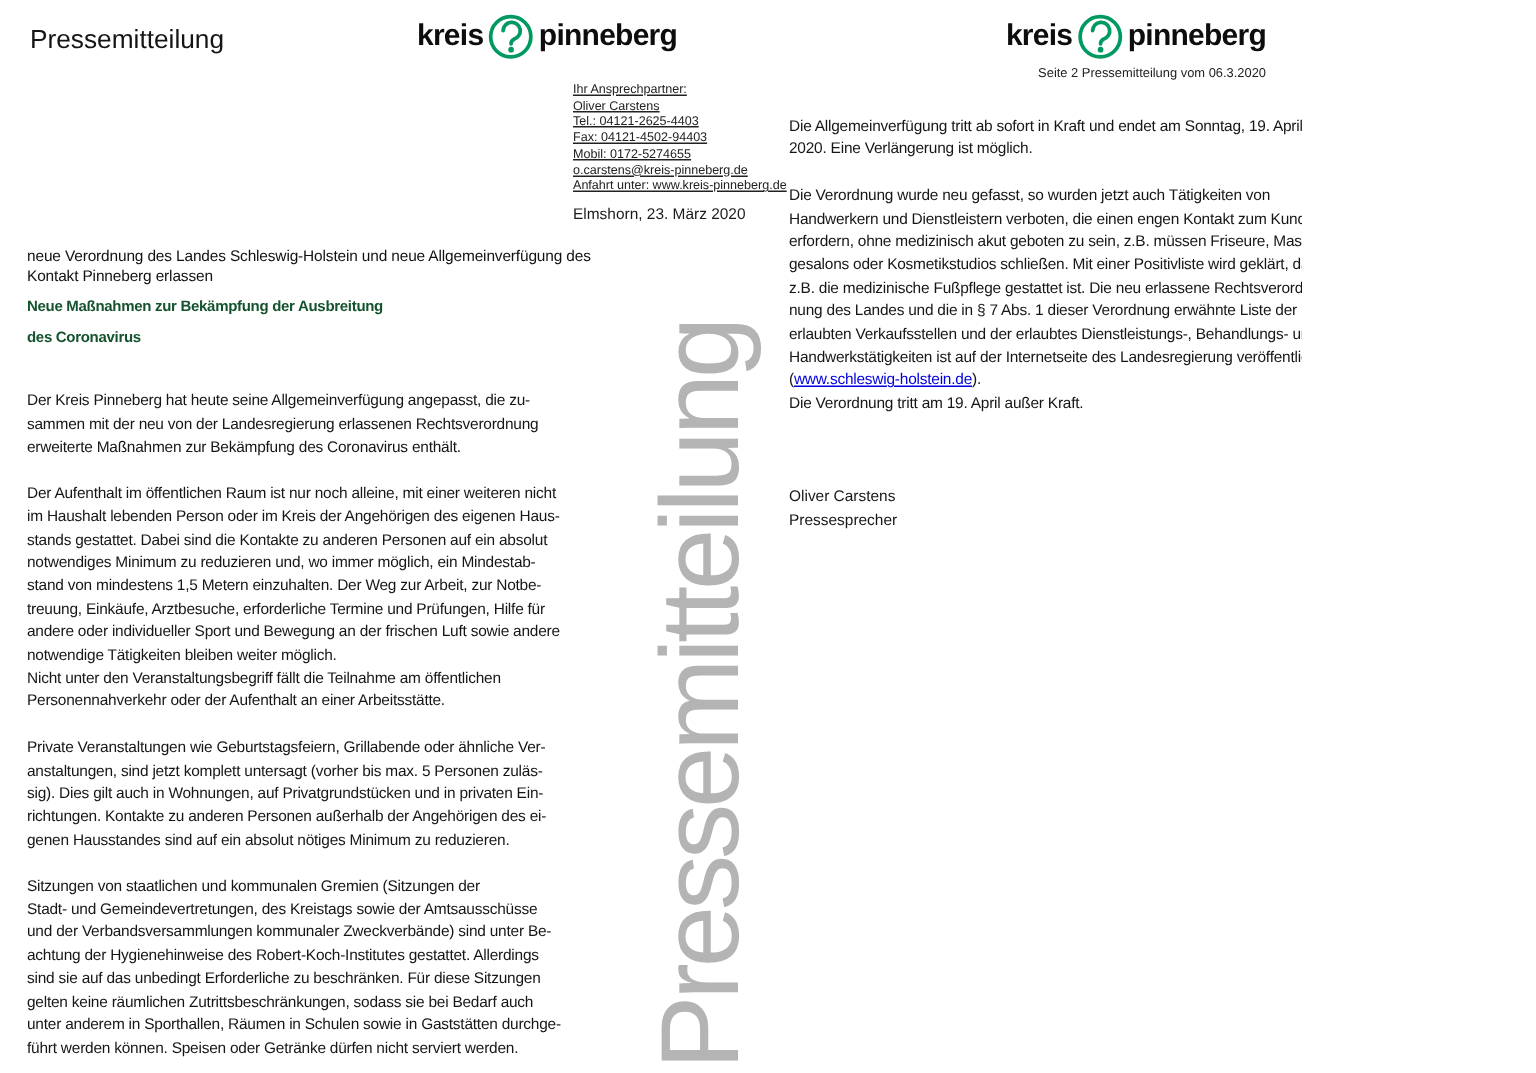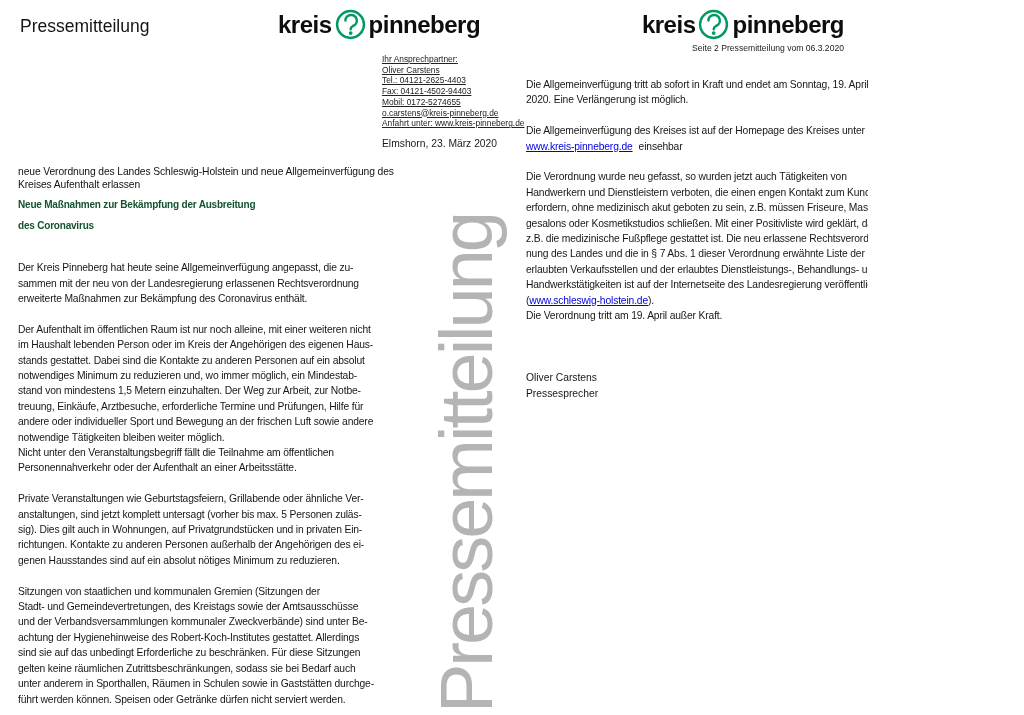--- a/index.html
+++ b/index.html
@@ -8,21 +8,21 @@
     --wm:#b4b4b4;
     --ink:#111111;
   }
   *{box-sizing:border-box;}
   html,body{margin:0;padding:0;background:#ffffff;}
   body{font-family:"Liberation Sans","DejaVu Sans",sans-serif;color:var(--ink);}
   .sheet{position:relative;width:868px;height:715px;background:#ffffff;overflow:hidden;}
 
   
   .logo{position:absolute;display:flex;align-items:center;gap:3px;font-weight:bold;
-        font-size:24px;letter-spacing:-0.5px;color:#0d0d0d;white-space:nowrap;}
+        font-size:20px;letter-spacing:-0.5px;color:#0d0d0d;white-space:nowrap;}
   .logo .mark{flex:0 0 auto;display:block;}
 
   
   .pm-title{position:absolute;left:20px;top:16px;font-size:17.5px;color:#141414;}
   .contact{position:absolute;left:382px;top:54px;font-size:8.4px;line-height:10.7px;color:#222;text-decoration:underline;}
   .dateline{position:absolute;left:382px;top:138px;font-size:10.3px;color:#1a1a1a;}
 
   .col-left{position:absolute;left:18px;top:166px;width:402px;}
   .col-right{position:absolute;left:526px;top:70px;width:434px;}
 
@@ -73,21 +73,21 @@
       <div>Fax: 04121-4502-94403</div>
       <div>Mobil: 0172-5274655</div>
       <div>o.carstens@kreis-pinneberg.de</div>
       <div>Anfahrt unter: www.kreis-pinneberg.de</div>
     </div>
 
     <div class="dateline">Elmshorn, 23. März 2020</div>
 
     <div class="col-left">
       <div class="kicker">neue Verordnung des Landes Schleswig-Holstein und neue Allgemeinverfügung des
-Kreises Aufenthalt erlassen</div>
+Kontakt Pinneberg erlassen</div>
       <h1 class="headline">Neue Maßnahmen zur Bekämpfung der Ausbreitung
 des Coronavirus</h1>
       <div class="para first">Der Kreis Pinneberg hat heute seine Allgemeinverfügung angepasst, die zu-
 sammen mit der neu von der Landesregierung erlassenen Rechtsverordnung
 erweiterte Maßnahmen zur Bekämpfung des Coronavirus enthält.</div>
       <div class="para">Der Aufenthalt im öffentlichen Raum ist nur noch alleine, mit einer weiteren nicht
 im Haushalt lebenden Person oder im Kreis der Angehörigen des eigenen Haus-
 stands gestattet. Dabei sind die Kontakte zu anderen Personen auf ein absolut
 notwendiges Minimum zu reduzieren und, wo immer möglich, ein Mindestab-
 stand von mindestens 1,5 Metern einzuhalten. Der Weg zur Arbeit, zur Notbe-
@@ -127,22 +127,20 @@
       </svg>
       <span>pinneberg</span>
     </div>
 
     <div class="page-info">Seite 2 Pressemitteilung vom 06.3.2020</div>
 
     <div class="col-right">
       <div class="para first">Die Allgemeinverfügung tritt ab sofort in Kraft und endet am Sonntag, 19. April
 2020. Eine Verlängerung ist möglich.</div>
 
-      <div class="para"><span>Die Allgemeinverfügung des Kreises ist auf der Homepage des Kreises unter</span>
-<a class="doclink">www.kreis-pinneberg.de</a><span class="after-link">einsehbar</span></div>
 
 
       <div class="para"><span>Die Verordnung  wurde neu gefasst, so wurden jetzt  auch Tätigkeiten von
 Handwerkern und Dienstleistern verboten, die einen engen Kontakt zum Kunden
 erfordern, ohne medizinisch akut geboten zu sein, z.B. müssen Friseure, Massa-
 gesalons oder Kosmetikstudios schließen. Mit einer Positivliste wird geklärt, dass
 z.B. die medizinische Fußpflege gestattet ist. Die neu erlassene Rechtsverord-
 nung des Landes und die in § 7 Abs. 1 dieser Verordnung erwähnte Liste der
 erlaubten Verkaufsstellen und der erlaubtes Dienstleistungs-, Behandlungs- und
 Handwerkstätigkeiten ist auf der Internetseite des Landesregierung veröffentlicht

